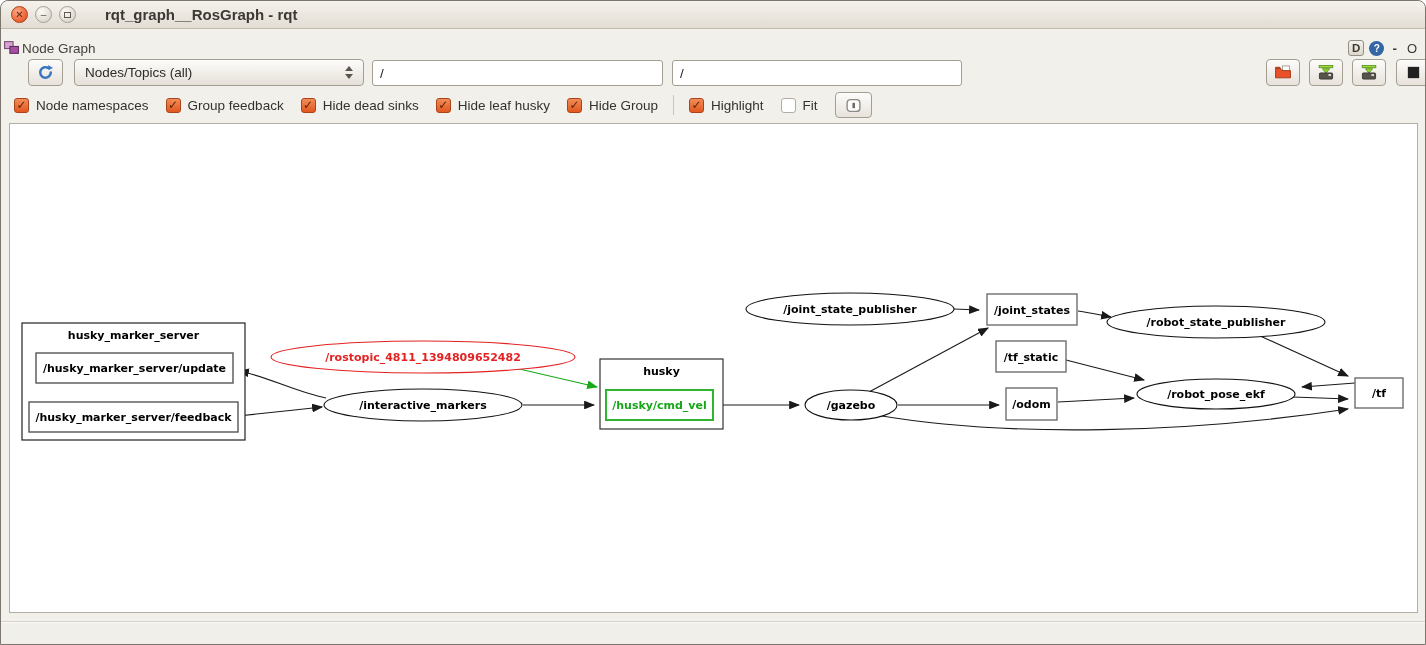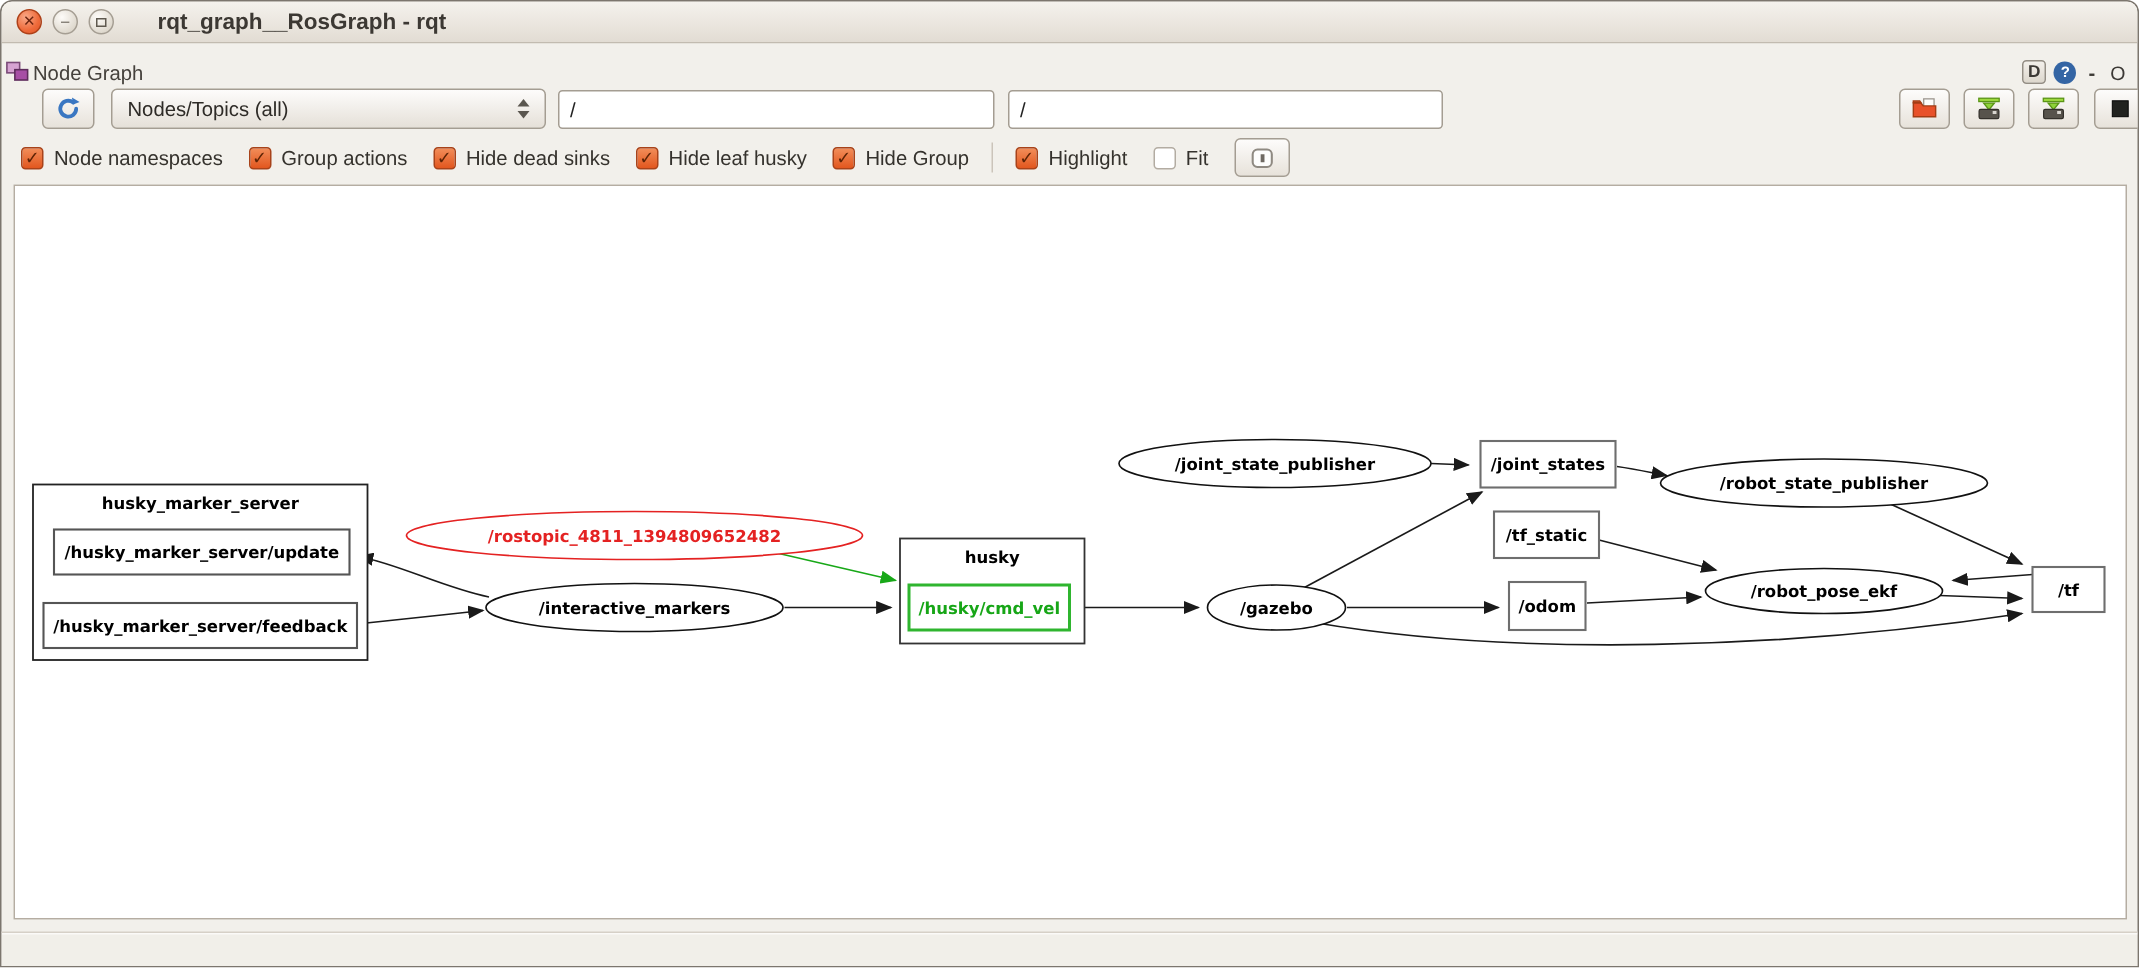--- a/index.html
+++ b/index.html
@@ -136,21 +136,21 @@
     </div>
   </div>
 
   <div class="checkrow" id="check-items">
       <label class="chk">
         <span class="cbox checked">✓</span>
         <span>Node namespaces</span>
       </label>
       <label class="chk">
         <span class="cbox checked">✓</span>
-        <span>Group actions</span>
+        <span>Group feedback</span>
       </label>
       <label class="chk">
         <span class="cbox checked">✓</span>
         <span>Hide dead sinks</span>
       </label>
       <label class="chk">
         <span class="cbox checked">✓</span>
         <span>Hide leaf husky</span>
       </label>
       <label class="chk">

